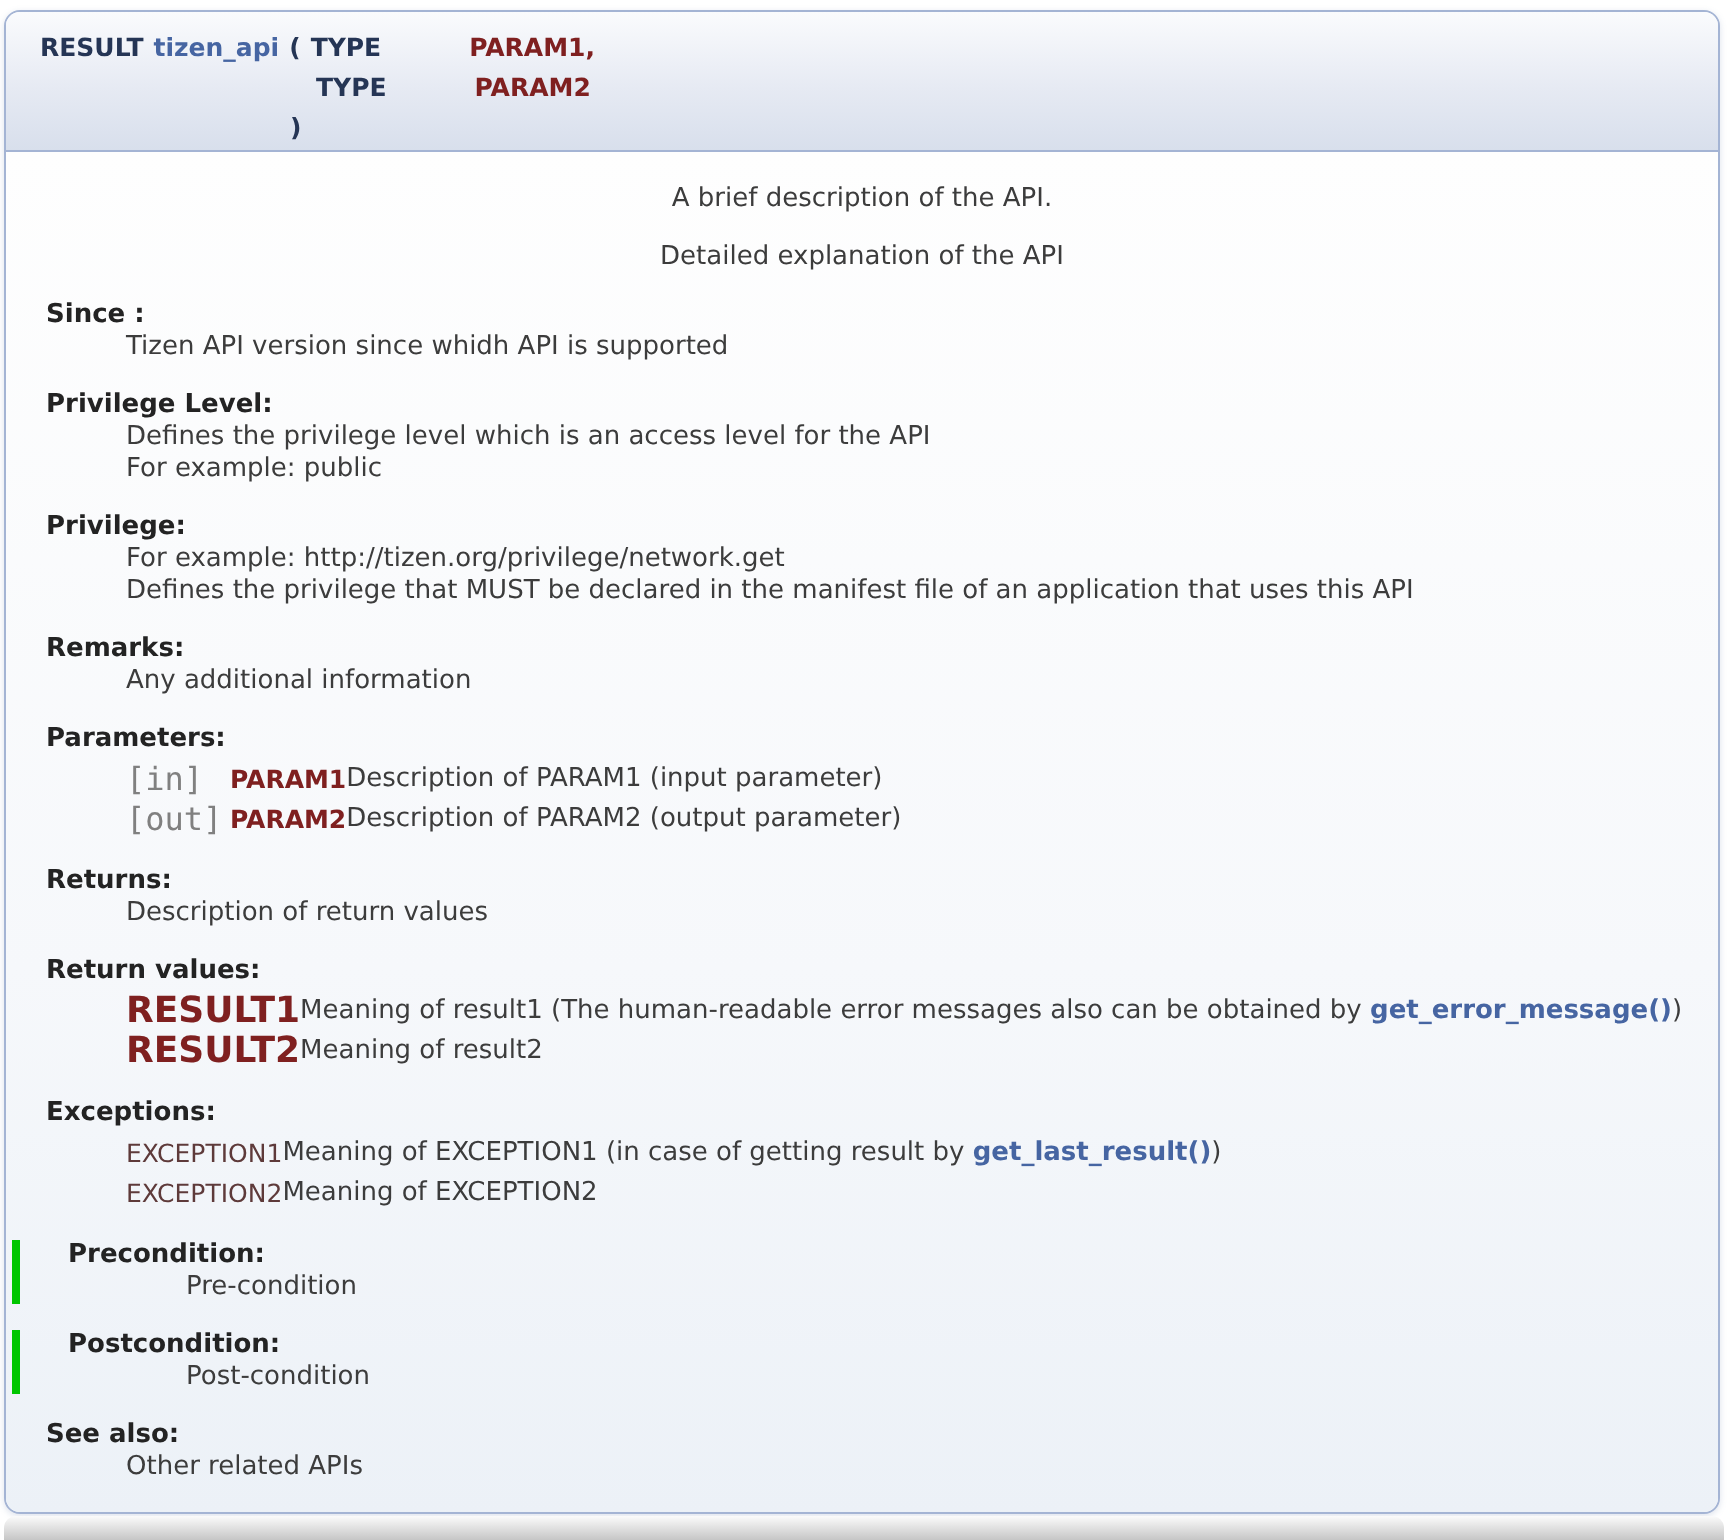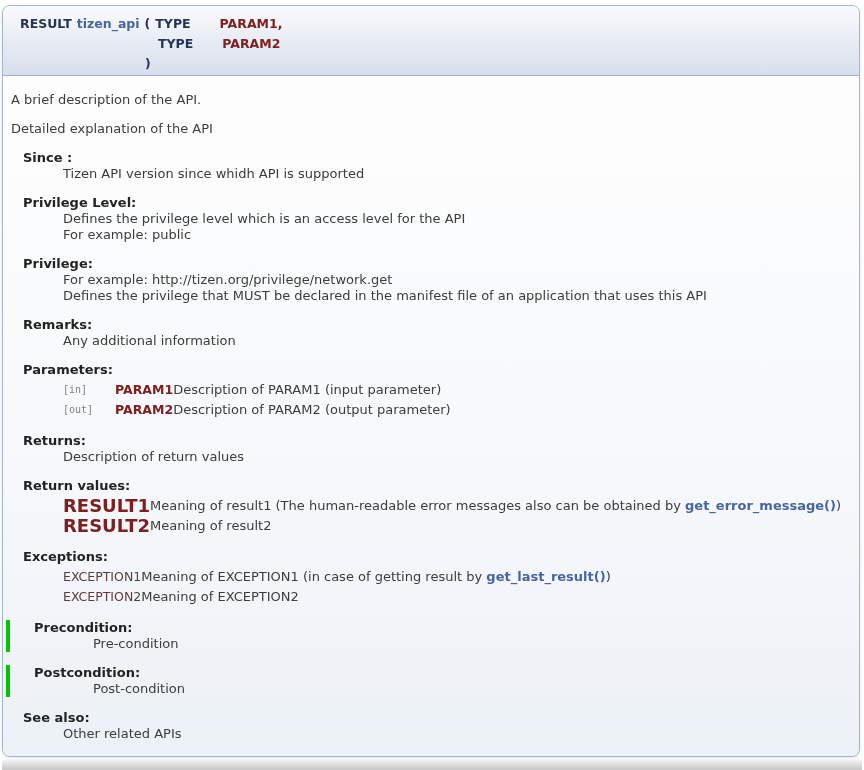--- a/index.html
+++ b/index.html
@@ -15,34 +15,34 @@
             border-bottom:1px solid #A4B4D4;
             font-weight:bold;color:#253555;font-size:12.5px;}
   .sig-line{line-height:20px;}
   .sig-line1{margin-left:17px;}
   .sig-line2{margin-left:155px;}
   .sig-line3{margin-left:142px;}
   .kw{color:#253555;text-align:center;}
   .fn-link{color:#4665A2;cursor:pointer;}
   .s-param{color:#7F2020;}
   .ml5{margin-left:5px;}
-  .ml7{margin-left:7px;padding-left:22px;}
+  .ml7{margin-left:22px;padding-left:22px;}
 
   
   .memdoc{height:681px;box-sizing:border-box;padding:16px 8px 0 8px;
           background:linear-gradient(to bottom,#FEFEFE 0%,#F6F8FB 60%,#ECF1F7 100%);}
-  p.docline{margin:0 0 13px 0;line-height:16px;}
+  p.docline{margin:0 0 13px 0;line-height:16px;text-align:center;}
   dl.sect{margin:0 0 13px 12px;line-height:16px;}
   dl.sect dt{font-weight:bold;color:#232323;}
   dl.sect dd{margin:0 0 0 40px;}
   dl.sect dd .ln{line-height:16px;}
 
   table.tbl{border-collapse:collapse;margin-top:2px;}
   table.tbl td{padding:2px 0;line-height:16px;vertical-align:top;}
-  td.pdir{font-family:"DejaVu Sans Mono","Liberation Mono",monospace;font-size:10px;color:#808080;
+  td.pdir{font-family:"DejaVu Sans Mono","Liberation Mono",monospace;font-size:16px;color:#808080;
           width:52px;padding-right:6px;white-space:nowrap;}
   td.pname{color:#7F2020;font-weight:bold;padding-right:8px;white-space:nowrap;font-size:12.5px;}
   td.rname{color:#7F2020;font-weight:bold;padding:2px 10px 2px 5px;white-space:nowrap;font-size:18px;}
   td.ename{color:#5E3A3A;padding:2px 10px 2px 3px;white-space:nowrap;font-size:12.5px;}
   .link{color:#4665A2;font-weight:bold;cursor:pointer;}
 
   dl.green{border-left:4px solid #00C600;margin-left:-5px;padding-left:24px;}
   dl.green dd{margin-left:59px;}
 
   .footer-strip{position:absolute;left:2px;right:2px;bottom:0;height:12px;

